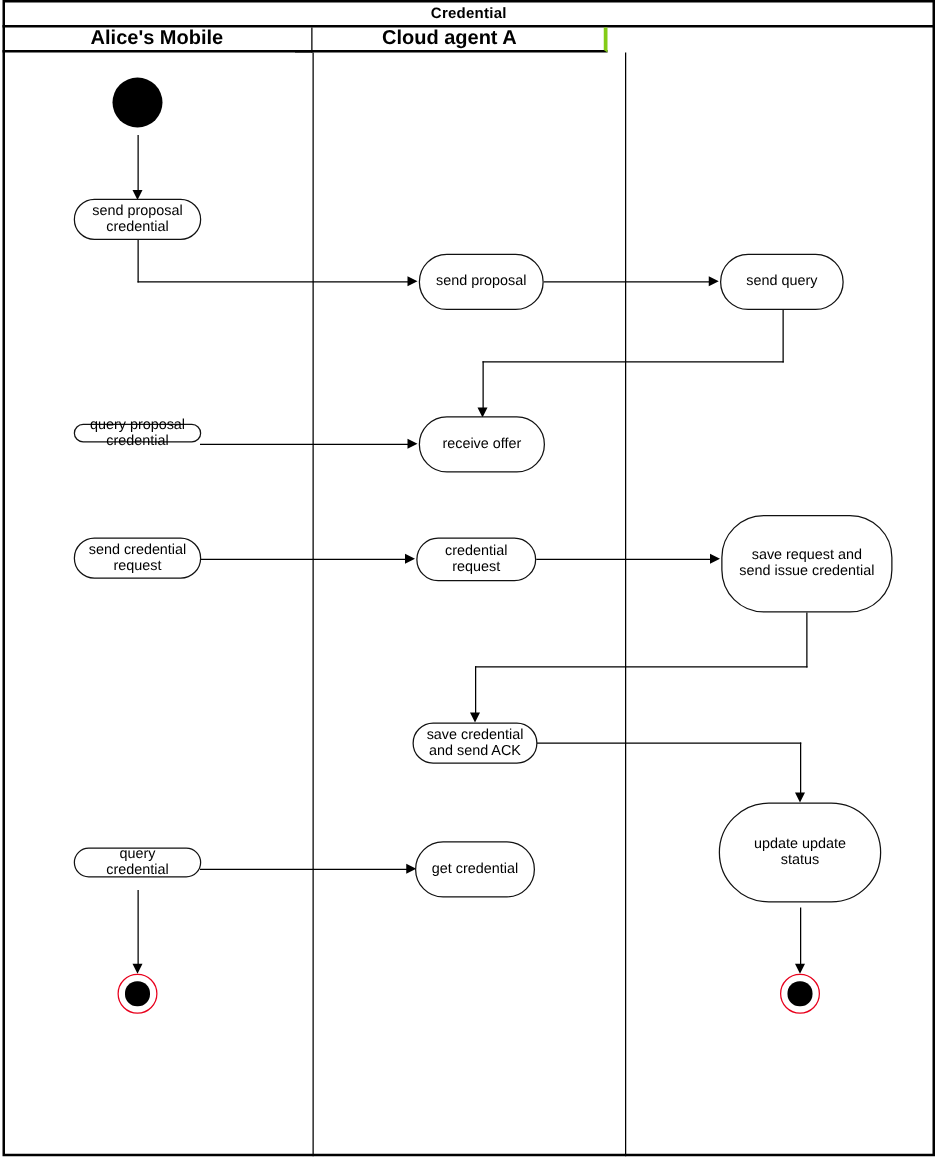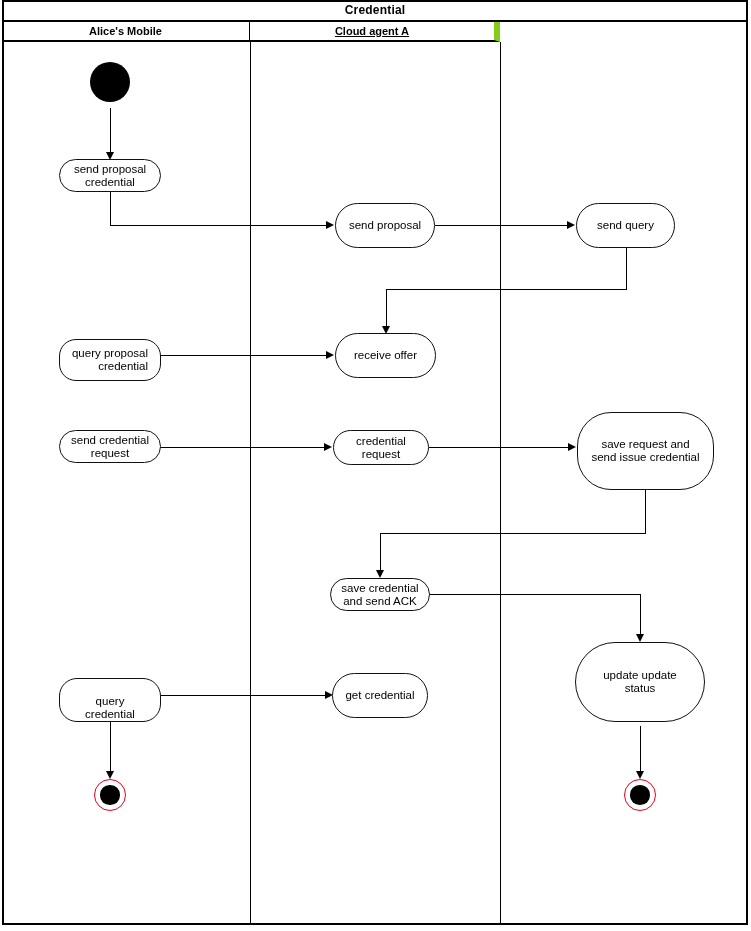--- a/index.html
+++ b/index.html
@@ -11,23 +11,23 @@
          border:2px solid #000;box-sizing:border-box;background:#fff;}
 
   .title-row{position:absolute;left:2px;top:0px;width:746px;height:22px;
              box-sizing:border-box;border-bottom:2px solid #000;
              display:flex;align-items:center;justify-content:center;}
   .title-row .t{font-size:12px;font-weight:bold;color:#000;letter-spacing:.2px;}
 
   .lane-head{position:absolute;top:22px;height:20px;box-sizing:border-box;
              border-bottom:2px solid #000;display:flex;align-items:center;
              justify-content:center;}
-  .lane-head .t{font-size:11px;font-weight:bold;color:#000;}
+  .lane-head .t{font-size:16px;font-weight:bold;color:#000;}
   .lane-head.l0{left:2px;width:248px;border-right:1px solid #000;}
-  .lane-head.l1{left:250px;width:250px;border-right:6px solid #84cc16;text-decoration:underline;}
+  .lane-head.l1{left:236px;width:250px;border-right:3px solid #84cc16;}
   .lane-head.l2{left:500px;width:248px;}
 
   .lane-div{position:absolute;top:42px;height:883px;width:0;
             border-left:1px solid #000;}
 
   
   .seg{position:absolute;background:#000;}
   .seg.h{height:1px;}
   .seg.v{width:1px;}
 
@@ -124,21 +124,21 @@
   </div>
 
   <div class="node" style="left:335px;top:203px;width:100px;height:45px;border-radius:23px;">
     <span>send proposal</span>
   </div>
 
   <div class="node" style="left:576px;top:203px;width:99px;height:45px;border-radius:23px;">
     <span>send query</span>
   </div>
 
-  <div class="node" style="left:59px;top:339px;width:102px;height:42px;border-radius:17px;text-align:right;">
+  <div class="node" style="left:59px;top:339px;width:102px;height:15px;border-radius:17px;">
     <span>
       <span>query proposal</span><br>
       <span>credential</span>
     </span>
   </div>
 
   <div class="node" style="left:335px;top:333px;width:101px;height:45px;border-radius:23px;">
     <span>receive offer</span>
   </div>
 
@@ -170,21 +170,21 @@
     </span>
   </div>
 
   <div class="node" style="left:575px;top:642px;width:130px;height:80px;border-radius:40px;">
     <span>
       <span>update update</span><br>
       <span>status</span>
     </span>
   </div>
 
-  <div class="node" style="left:59px;top:678px;width:102px;height:44px;border-radius:18px;align-items:flex-end;">
+  <div class="node" style="left:59px;top:678px;width:102px;height:24px;border-radius:18px;">
     <span>
       <span>query</span><br>
       <span>credential</span>
     </span>
   </div>
 
   <div class="node" style="left:332px;top:673px;width:96px;height:45px;border-radius:23px;">
     <span>get credential</span>
   </div>
 

